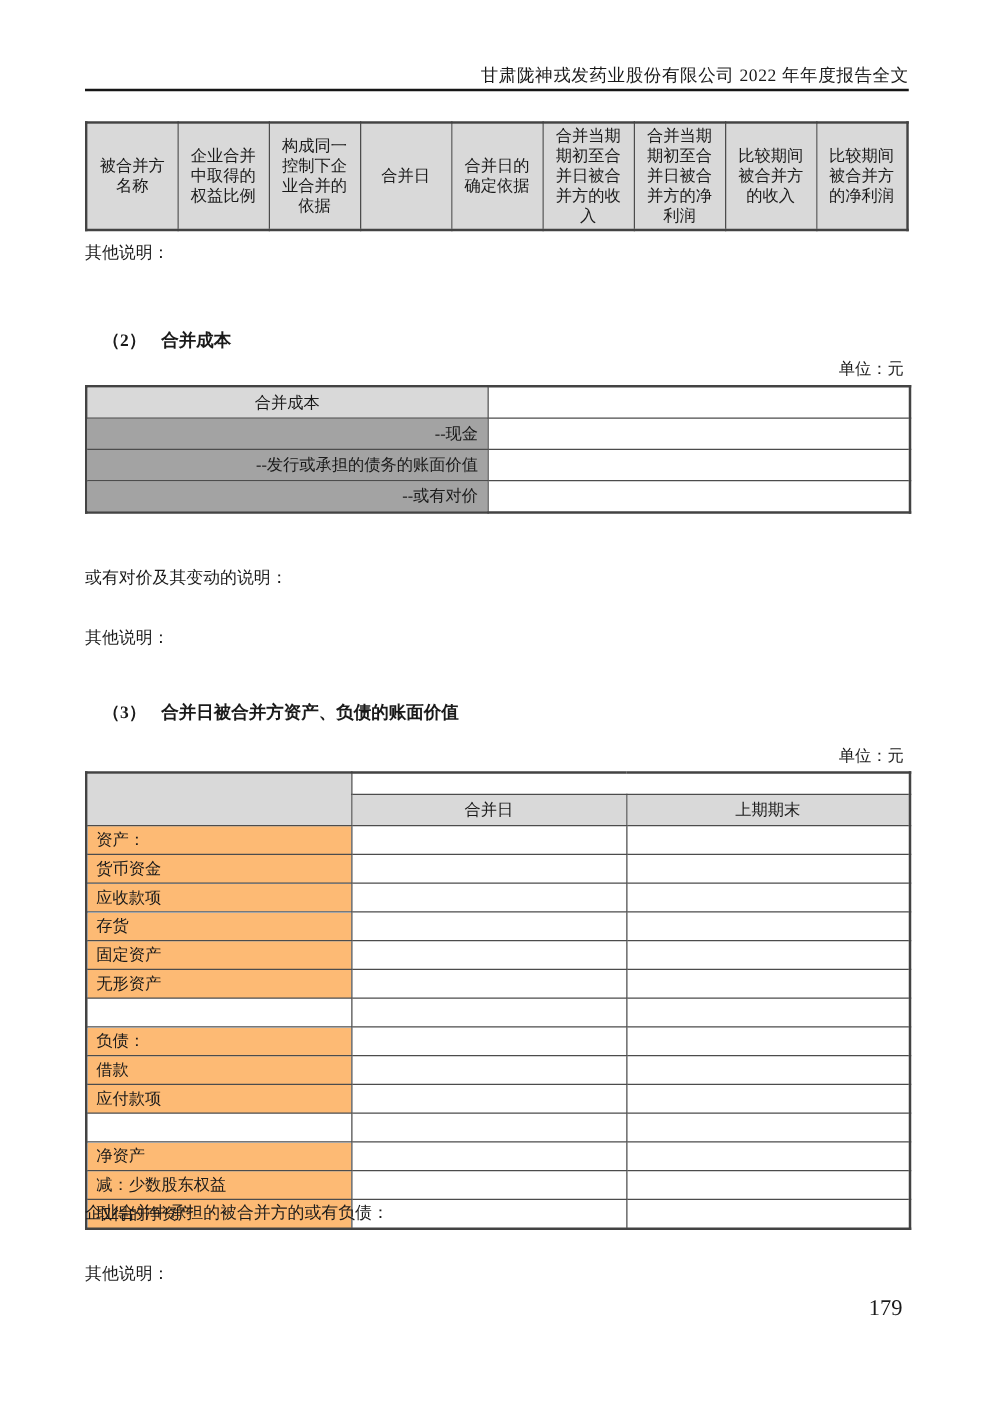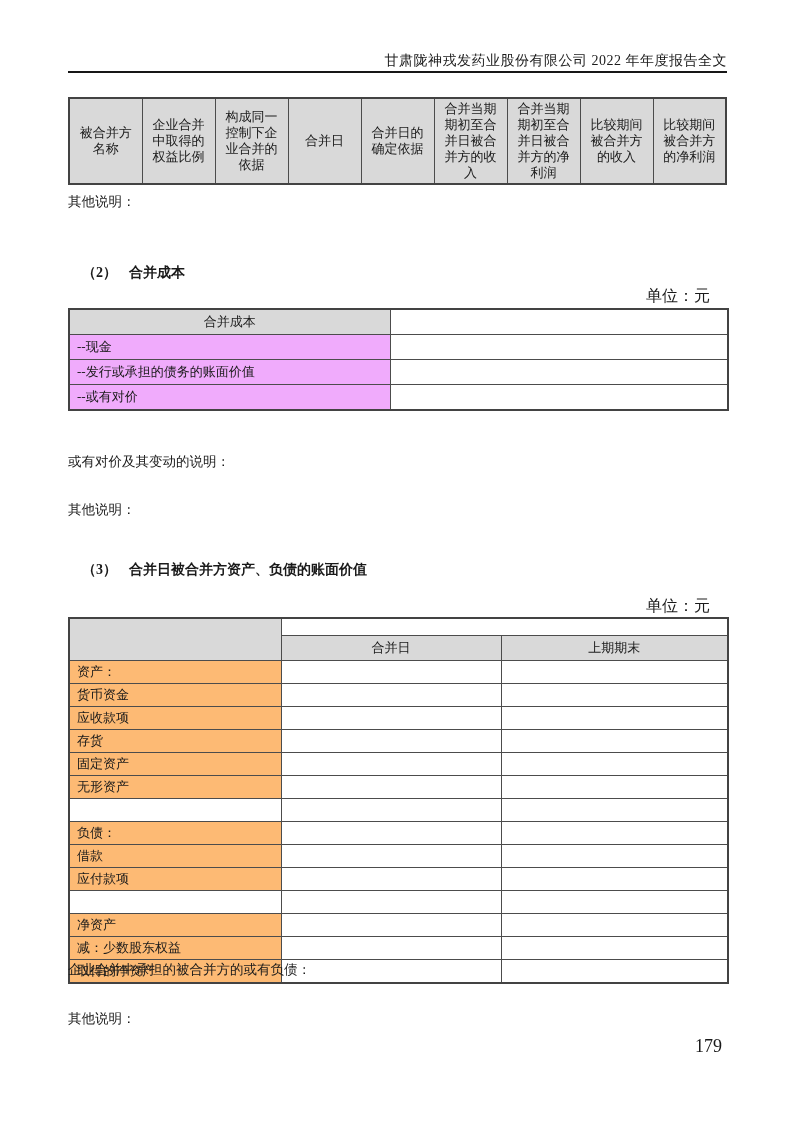--- a/index.html
+++ b/index.html
@@ -21,38 +21,38 @@
   
   .t1 { position:absolute; top:97px; left:68px; width:659px; height:88px; border:2px solid #434343; }
   .t1 th {
     background:#d9d9d9; font-size:13px; line-height:16px; padding:2px 8px;
     text-align:center; vertical-align:middle;
   }
 
   
   .t2 { position:absolute; top:308px; left:68px; width:659px; border:2px solid #434343; }
   .t2 td { height:22px; font-size:13px; vertical-align:middle; }
-  .t2 .label { background:#f0abfc; padding:1px 7px; text-align:left; }
+  .t2 .label { background:#a3a3a3; padding:1px 7px; text-align:right; }
   .t2 .title-cell { background:#d9d9d9; text-align:center; }
   .t2 .value { background:#ffffff; }
 
   
   .t3 { position:absolute; top:617px; left:68px; width:659px; border:2px solid #434343; }
   .t3 td, .t3 th { font-size:13px; vertical-align:middle; }
   .t3 .corner { background:#d9d9d9; }
   .t3 .span-cell { height:14px; background:#ffffff; }
   .t3 th { background:#d9d9d9; height:22px; text-align:center; }
   .t3 .label { background:#fdba74; padding:1px 7px; text-align:left; height:20px; }
   .t3 tr.empty .label { background:#ffffff; }
   .t3 .value { background:#ffffff; height:20px; }
 
   .note { position:absolute; left:68px; font-size:13.5px; white-space:nowrap; }
   .heading { position:absolute; left:82px; font-size:14px; font-weight:bold; white-space:nowrap; }
   .heading .hno { margin-right:12px; }
-  .unit { position:absolute; right:83px; font-size:16px; text-align:left; white-space:nowrap; }
+  .unit { position:absolute; right:70px; font-size:13px; text-align:left; white-space:nowrap; }
   .page-num { position:absolute; top:1036px; right:71px; font-size:18px; }
 </style>
 </head>
 <body>
 
 <div class="page">
 
   <div class="header-title">甘肃陇神戎发药业股份有限公司 2022 年年度报告全文</div>
   <div class="header-rule"></div>
 

